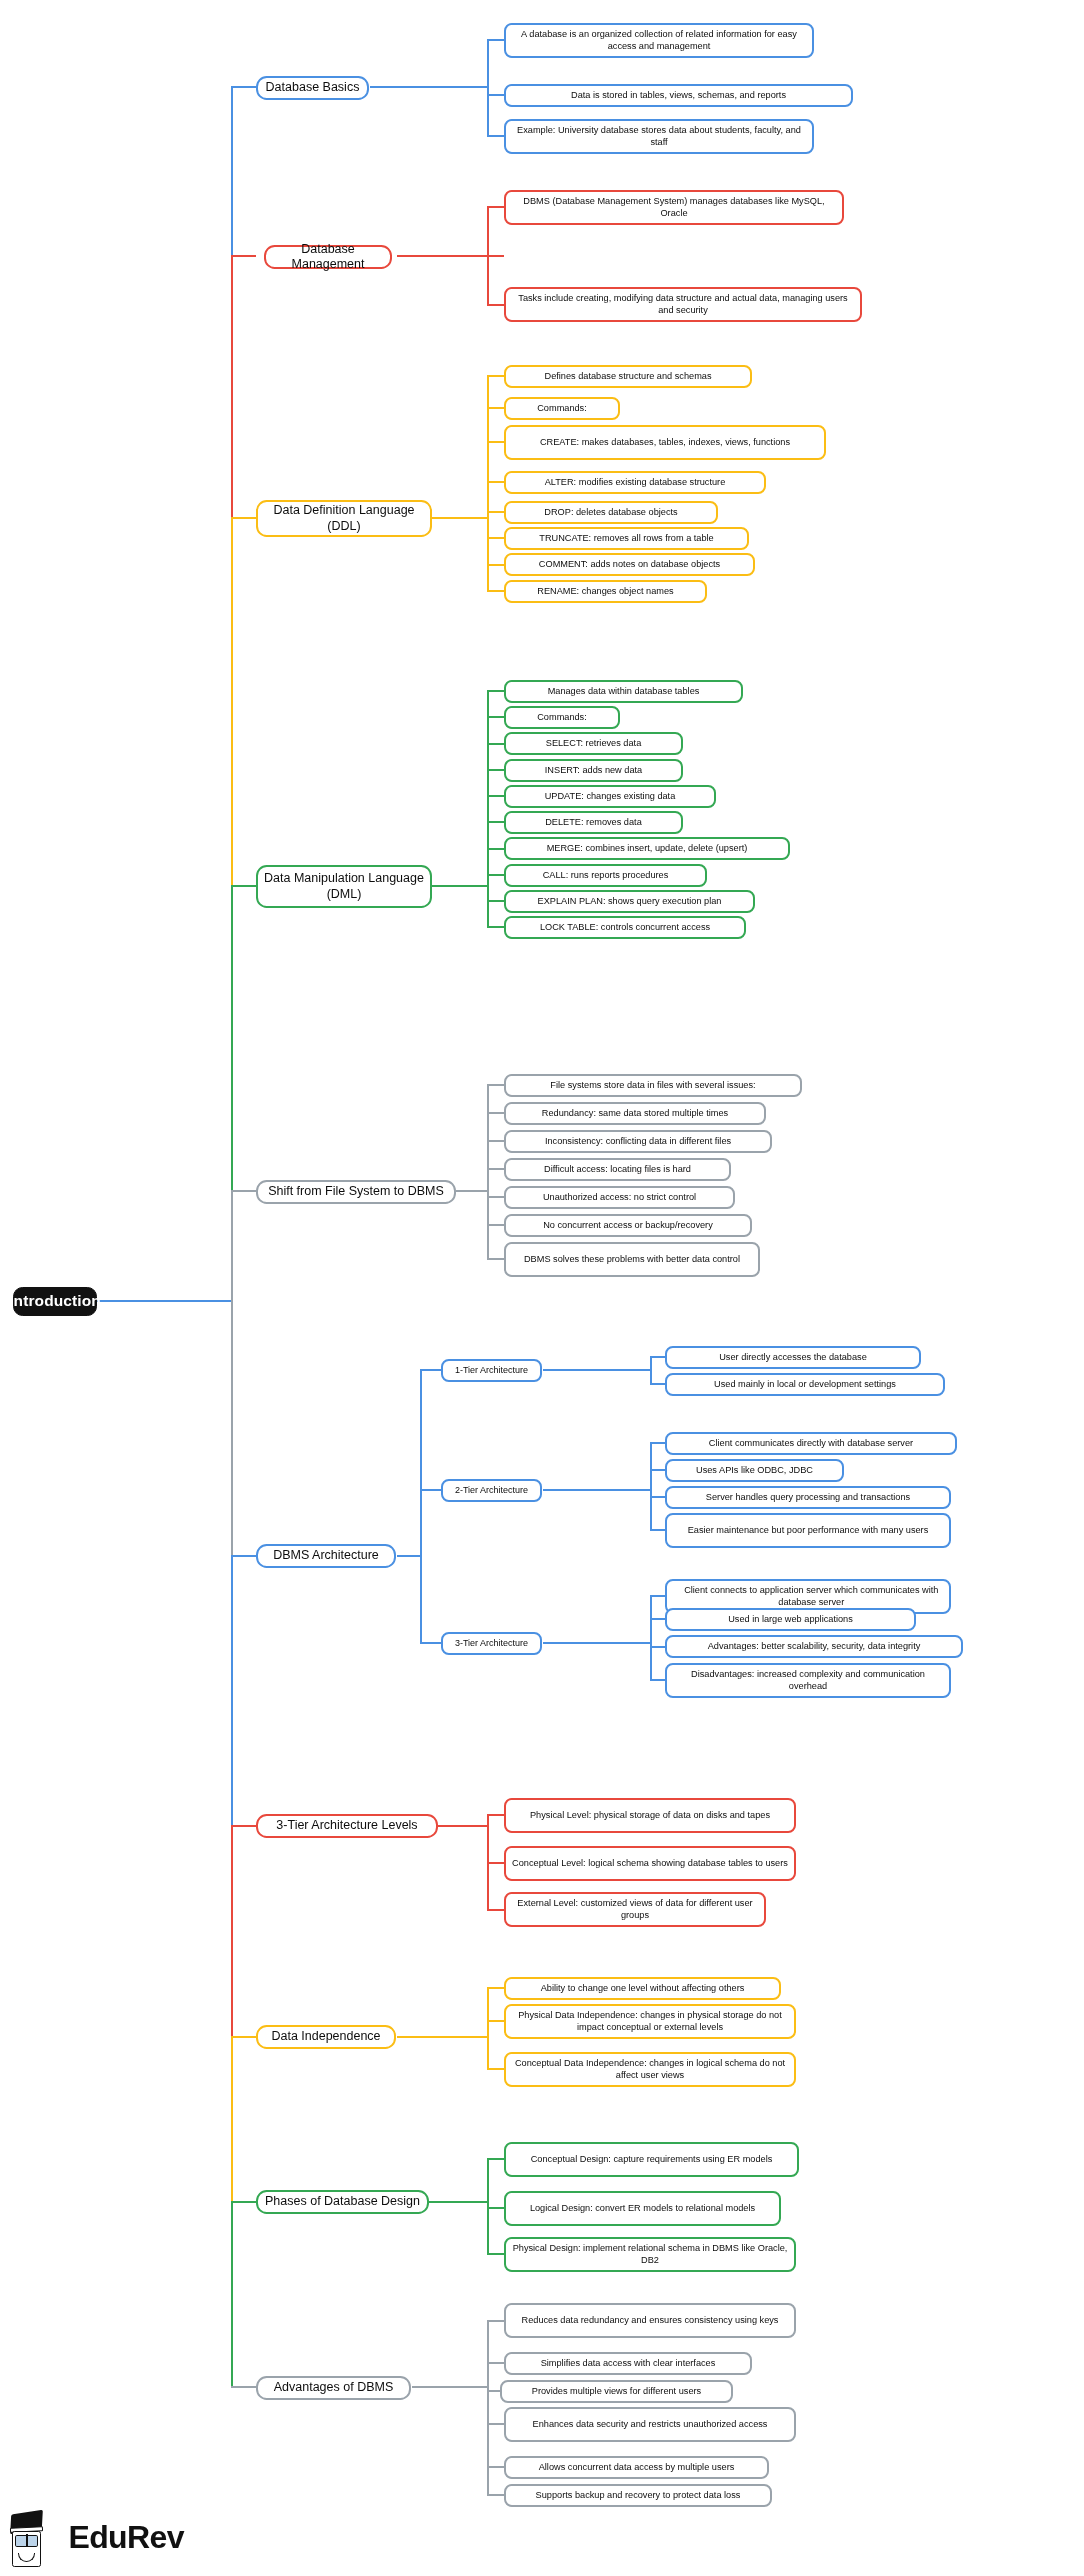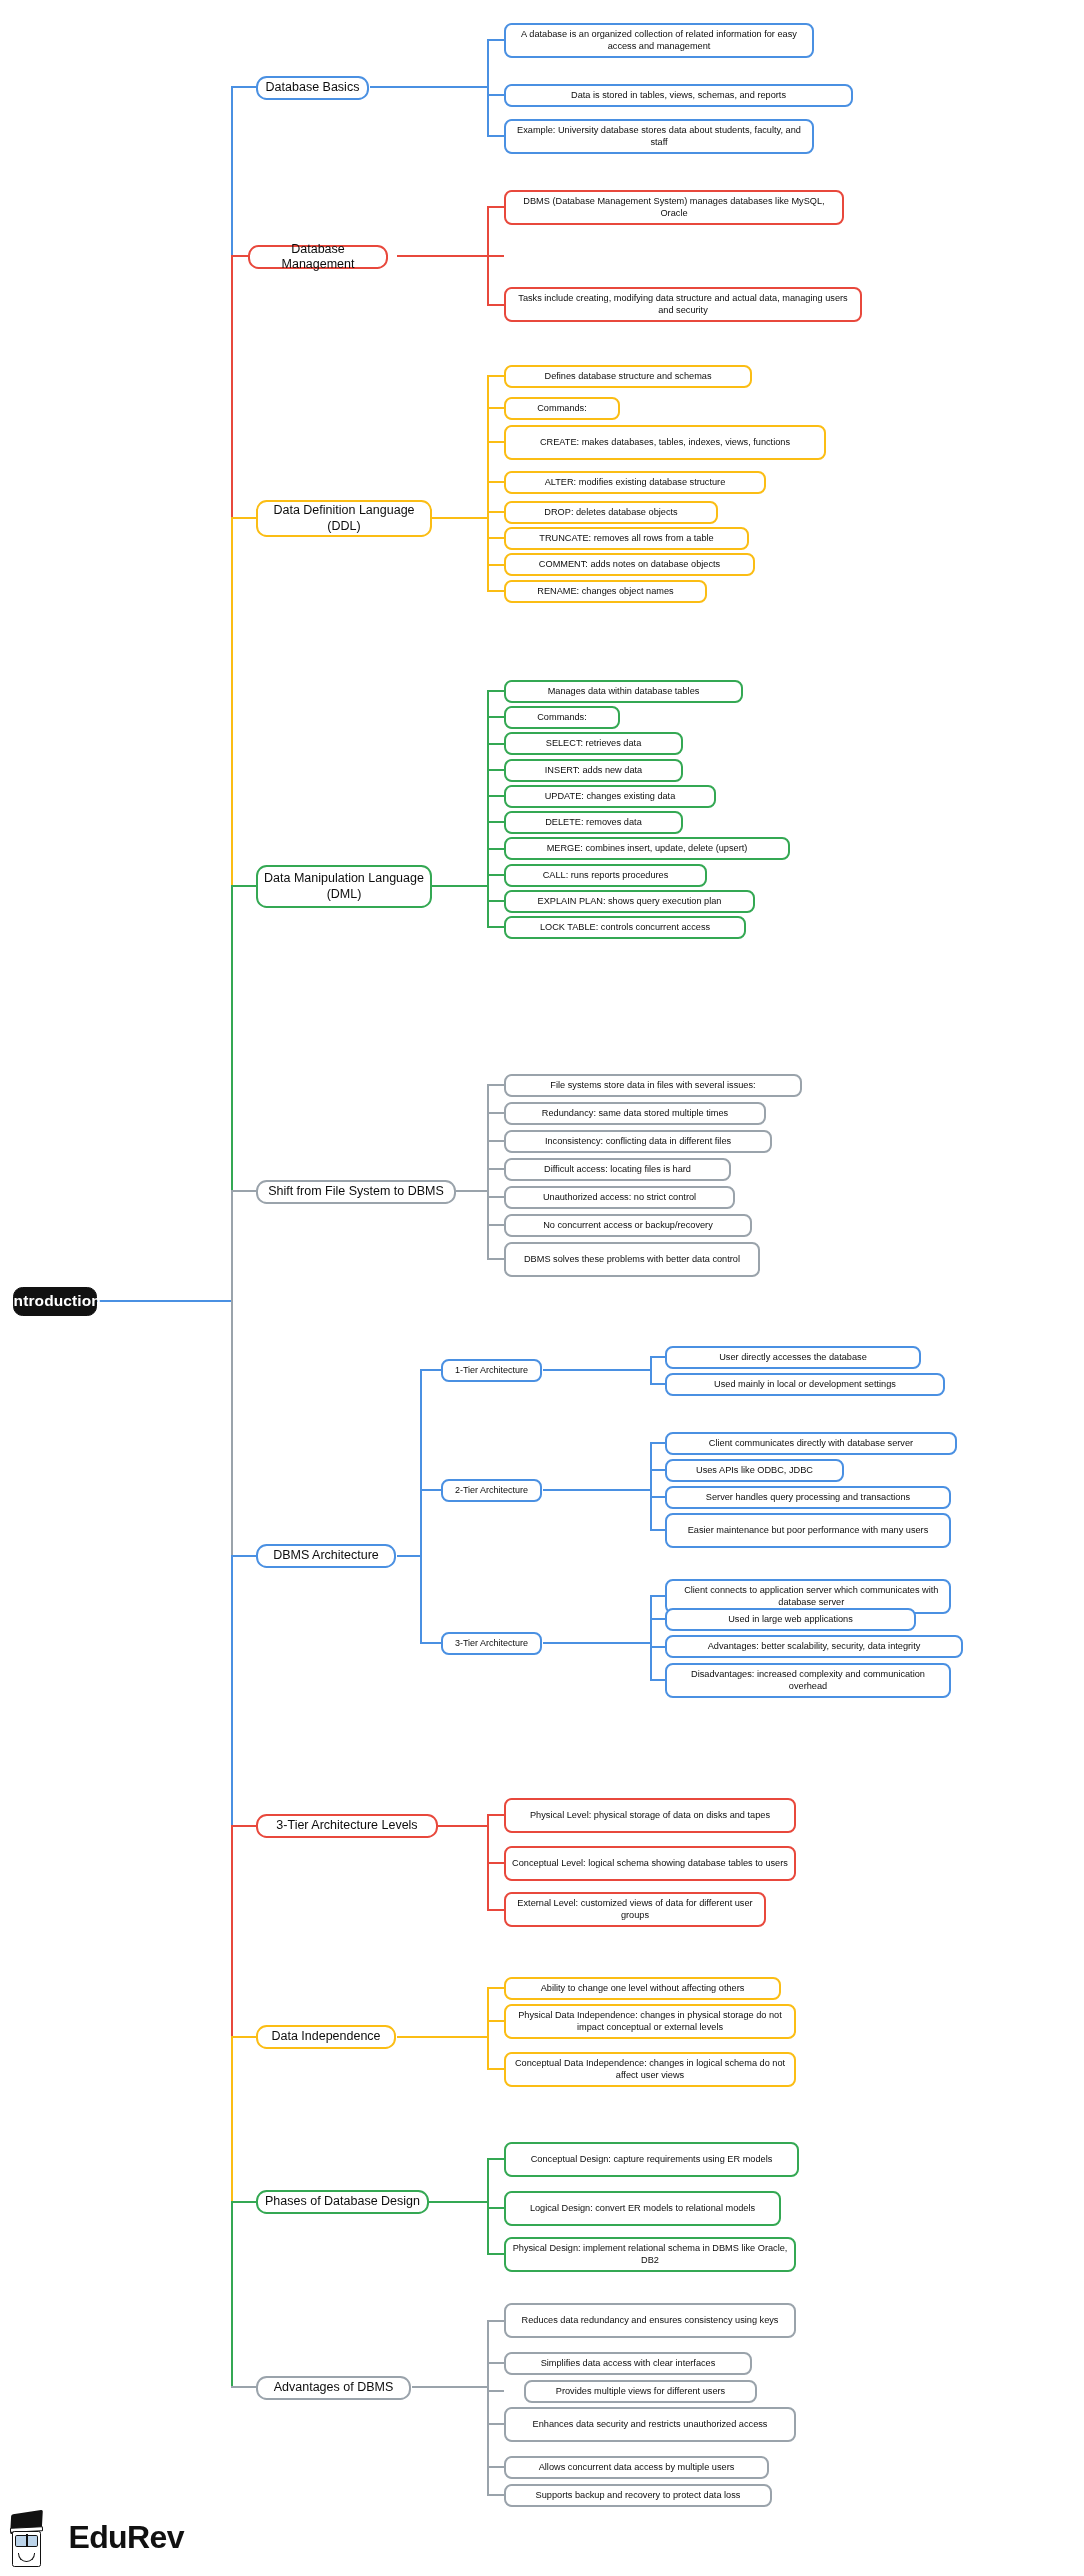--- a/index.html
+++ b/index.html
@@ -148,21 +148,21 @@
     </div>
     <div class="edge h" style="left: 487px; top: 39px; width: 16.7px; border-top-width: 2.4px; border-top-color: rgb(74, 144, 226);"></div>
     <div class="node leaf" style="left: 504px; top: 84px; width: 349px; height: 23px; border-color: rgb(74, 144, 226);">
       <span>Data is stored in tables, views, schemas, and reports</span>
     </div>
     <div class="edge h" style="left: 487px; top: 94px; width: 16.7px; border-top-width: 2.4px; border-top-color: rgb(74, 144, 226);"></div>
     <div class="node leaf" style="left: 504px; top: 119px; width: 310px; height: 35px; border-color: rgb(74, 144, 226);">
       <span>Example: University database stores data about students, faculty, and staff</span>
     </div>
     <div class="edge h" style="left: 487px; top: 135px; width: 16.7px; border-top-width: 2.4px; border-top-color: rgb(74, 144, 226);"></div>
-    <div class="node branch" style="left: 248px; top: 245px; width: 140px; height: 24px; border-color: rgb(232, 72, 60);">
+    <div class="node branch" style="left: 264px; top: 245px; width: 128px; height: 24px; border-color: rgb(232, 72, 60);">
       <span>Database Management</span>
     </div>
     <div class="edge h" style="left: 231px; top: 255px; width: 25px; border-top-width: 2.4px; border-top-color: rgb(232, 72, 60);"></div>
     <div class="edge h" style="left: 397px; top: 255px; width: 91px; border-top-width: 2.4px; border-top-color: rgb(232, 72, 60);"></div>
     <div class="edge v" style="left: 487px; top: 207px; height: 98px; border-left-width: 2.4px; border-left-color: rgb(232, 72, 60);"></div>
     <div class="node leaf" style="left: 504px; top: 190px; width: 340px; height: 35px; border-color: rgb(232, 72, 60);">
       <span>DBMS (Database Management System) manages databases like MySQL, Oracle</span>
     </div>
     <div class="edge h" style="left: 487px; top: 206px; width: 16.7px; border-top-width: 2.4px; border-top-color: rgb(232, 72, 60);"></div>
     <div class="edge h" style="left: 487px; top: 255px; width: 16.7px; border-top-width: 2.4px; border-top-color: rgb(232, 72, 60);"></div>
@@ -413,21 +413,21 @@
     <div class="edge h" style="left: 412px; top: 2386px; width: 76px; border-top-width: 2.4px; border-top-color: rgb(154, 163, 171);"></div>
     <div class="edge v" style="left: 487px; top: 2321px; height: 174px; border-left-width: 2.4px; border-left-color: rgb(154, 163, 171);"></div>
     <div class="node leaf" style="left: 504px; top: 2303px; width: 292px; height: 35px; border-color: rgb(154, 163, 171);">
       <span>Reduces data redundancy and ensures consistency using keys</span>
     </div>
     <div class="edge h" style="left: 487px; top: 2320px; width: 16.7px; border-top-width: 2.4px; border-top-color: rgb(154, 163, 171);"></div>
     <div class="node leaf" style="left: 504px; top: 2352px; width: 248px; height: 23px; border-color: rgb(154, 163, 171);">
       <span>Simplifies data access with clear interfaces</span>
     </div>
     <div class="edge h" style="left: 487px; top: 2362px; width: 16.7px; border-top-width: 2.4px; border-top-color: rgb(154, 163, 171);"></div>
-    <div class="node leaf" style="left: 524px; top: 2380px; width: 233px; height: 23px; border-color: rgb(154, 163, 171);">
+    <div class="node leaf" style="left: 500px; top: 2380px; width: 233px; height: 23px; border-color: rgb(154, 163, 171);">
       <span>Provides multiple views for different users</span>
     </div>
     <div class="edge h" style="left: 487px; top: 2390px; width: 16.7px; border-top-width: 2.4px; border-top-color: rgb(154, 163, 171);"></div>
     <div class="node leaf" style="left: 504px; top: 2407px; width: 292px; height: 35px; border-color: rgb(154, 163, 171);">
       <span>Enhances data security and restricts unauthorized access</span>
     </div>
     <div class="edge h" style="left: 487px; top: 2423px; width: 16.7px; border-top-width: 2.4px; border-top-color: rgb(154, 163, 171);"></div>
     <div class="node leaf" style="left: 504px; top: 2456px; width: 265px; height: 23px; border-color: rgb(154, 163, 171);">
       <span>Allows concurrent data access by multiple users</span>
     </div>

